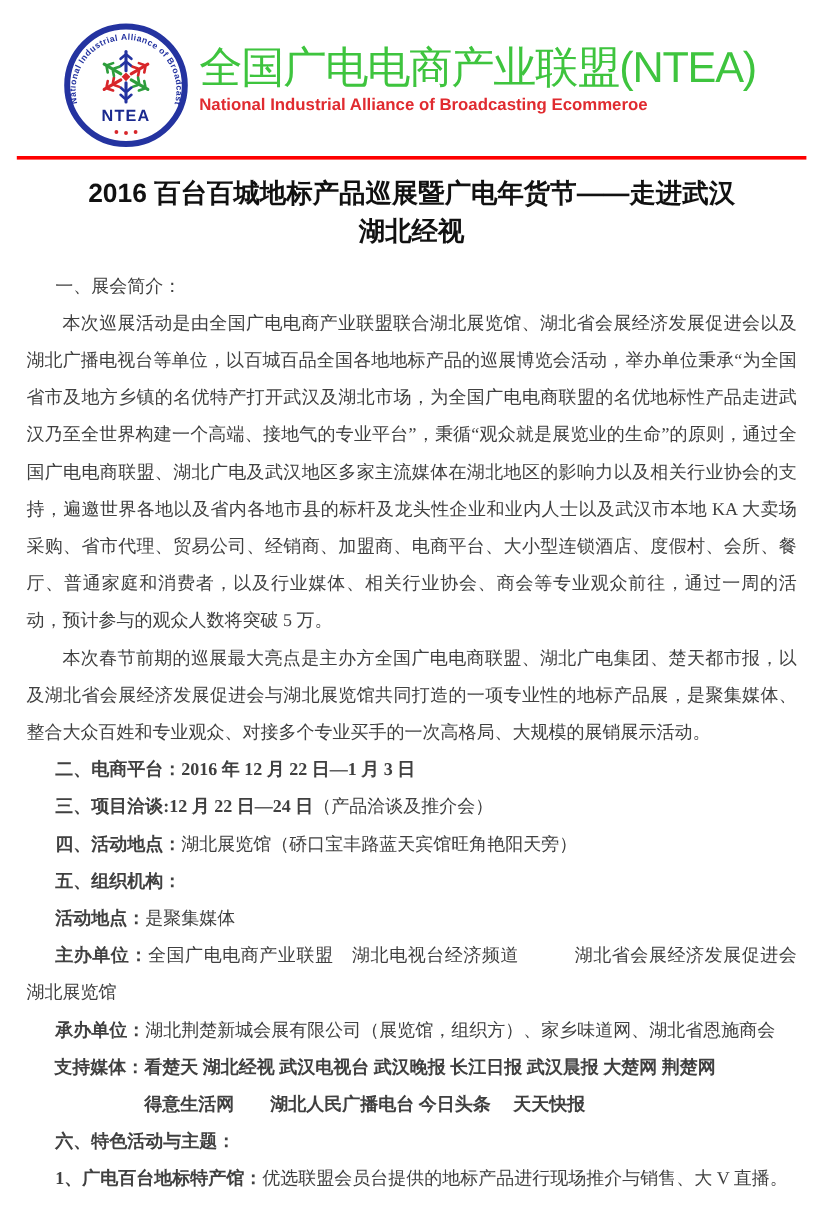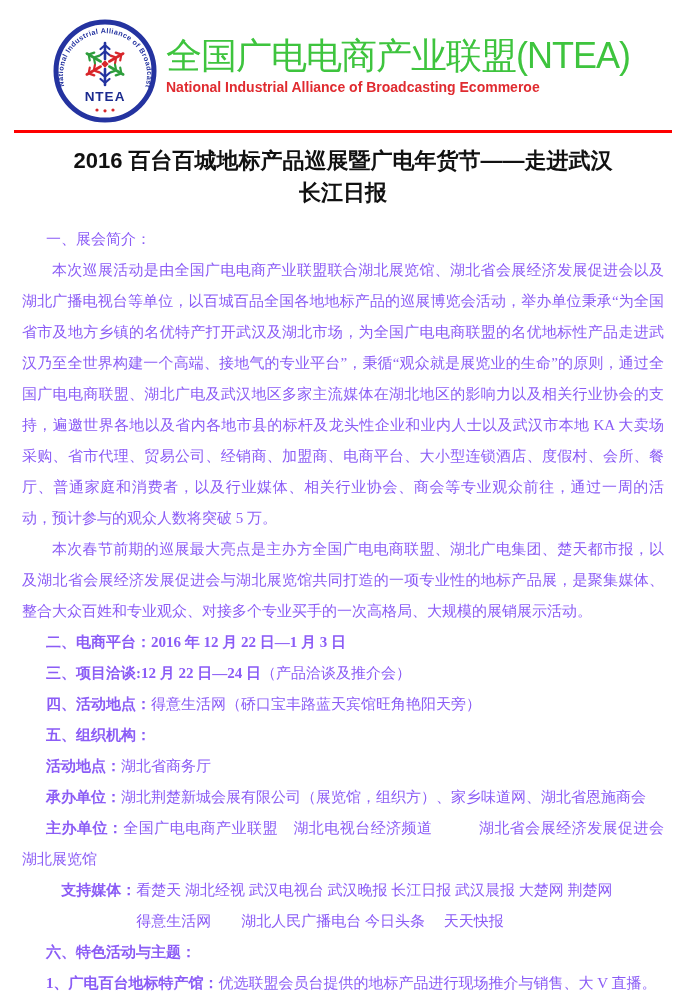--- a/index.html
+++ b/index.html
@@ -54,29 +54,29 @@
     line-height: 32px;
     text-align: center;
     color: #111;
   }
   
   .content {
     margin: 15px 22px 0 22px;
     font-size: 15px;
     line-height: 31px;
     text-align: justify;
-    color: #8b5cf6;
+    color: #404040;
   }
   .content p { margin: 0; }
   .para { text-indent: 2em; }
   .line { text-indent: 1.6em; }
   .b { font-weight: bold; }
   .media-row { display: flex; padding-left: 1.55em; }
-  .media-label { font-weight: bold; white-space: nowrap; flex: 0 0 auto; margin-left: 16px; }
-  .media-text { flex: 1 1 auto; }
+  .media-label { font-weight: bold; white-space: nowrap; flex: 0 0 auto; }
+  .media-text { flex: 1 1 auto; font-weight: bold; }
 </style>
 </head>
 <body>
 
 <div class="page">
 
   <div class="header">
     <svg class="logo" width="106" height="110" viewBox="0 0 106 110" aria-hidden="true">
       <defs>
         <path id="arcTop" d="M 13,72 A 42,42 0 1 1 93,72" fill="none"></path>
@@ -124,55 +124,55 @@
     <div class="org">
       <div class="org-cn">全国广电电商产业联盟(NTEA)</div>
       <div class="org-en">National Industrial Alliance of Broadcasting Ecommeroe</div>
     </div>
   </div>
 
   <div class="redline"></div>
 
   <div class="title">
     <div>2016 百台百城地标产品巡展暨广电年货节——走进武汉</div>
-    <div>长江日报</div>
+    <div>湖北经视</div>
   </div>
 
   <div class="content">
 
     <div class="line">一、展会简介：</div>
 
     <p class="para">本次巡展活动是由全国广电电商产业联盟联合湖北展览馆、湖北省会展经济发展促进会以及湖北广播电视台等单位，以百城百品全国各地地标产品的巡展博览会活动，举办单位秉承“为全国省市及地方乡镇的名优特产打开武汉及湖北市场，为全国广电电商联盟的名优地标性产品走进武汉乃至全世界构建一个高端、接地气的专业平台”，秉循“观众就是展览业的生命”的原则，通过全国广电电商联盟、湖北广电及武汉地区多家主流媒体在湖北地区的影响力以及相关行业协会的支持，遍邀世界各地以及省内各地市县的标杆及龙头性企业和业内人士以及武汉市本地 KA 大卖场采购、省市代理、贸易公司、经销商、加盟商、电商平台、大小型连锁酒店、度假村、会所、餐厅、普通家庭和消费者，以及行业媒体、相关行业协会、商会等专业观众前往，通过一周的活动，预计参与的观众人数将突破 5 万。</p>
 
     <p class="para">本次春节前期的巡展最大亮点是主办方全国广电电商联盟、湖北广电集团、楚天都市报，以及湖北省会展经济发展促进会与湖北展览馆共同打造的一项专业性的地标产品展，是聚集媒体、整合大众百姓和专业观众、对接多个专业买手的一次高格局、大规模的展销展示活动。</p>
 
     <div class="line">
       <span class="b">二、电商平台：</span><span class="b">2016 年 12 月 22 日—1 月 3 日</span>
     </div>
 
     <div class="line">
       <span class="b">三、项目洽谈:</span><span class="b">12 月 22 日—24 日</span><span>（产品洽谈及推介会）</span>
     </div>
 
     <div class="line">
-      <span class="b">四、活动地点：</span><span>得意生活网（硚口宝丰路蓝天宾馆旺角艳阳天旁）</span>
+      <span class="b">四、活动地点：</span><span>湖北展览馆（硚口宝丰路蓝天宾馆旺角艳阳天旁）</span>
     </div>
 
     <div class="line b">五、组织机构：</div>
 
     <div class="line">
-      <span class="b">活动地点：</span><span>湖北省商务厅</span>
+      <span class="b">活动地点：</span><span>是聚集媒体</span>
+    </div>
+
+    <div class="line">
+      <span class="b">主办单位：</span><span>全国广电电商产业联盟　湖北电视台经济频道　　　湖北省会展经济发展促进会　湖北展览馆</span>
     </div>
 
     <div class="line">
       <span class="b">承办单位：</span><span>湖北荆楚新城会展有限公司（展览馆，组织方）、家乡味道网、湖北省恩施商会</span>
-    </div>
-
-    <div class="line">
-      <span class="b">主办单位：</span><span>全国广电电商产业联盟　湖北电视台经济频道　　　湖北省会展经济发展促进会　湖北展览馆</span>
     </div>
 
     <div class="media-row">
       <div class="media-label">支持媒体：</div>
       <div class="media-text">
         <div>看楚天  湖北经视  武汉电视台  武汉晚报  长江日报  武汉晨报  大楚网  荆楚网</div>
         <div>得意生活网　　湖北人民广播电台  今日头条　 天天快报</div>
       </div>
     </div>
 

